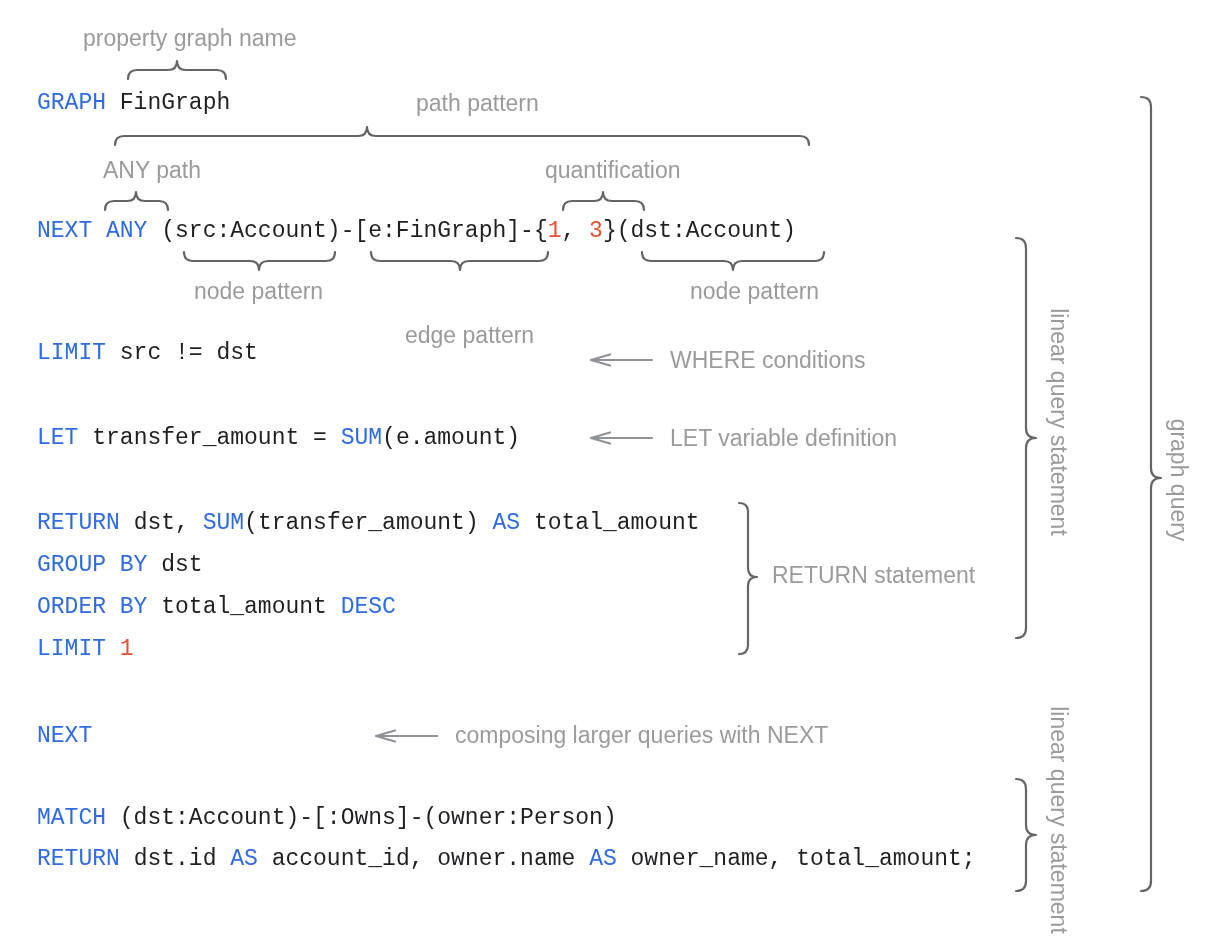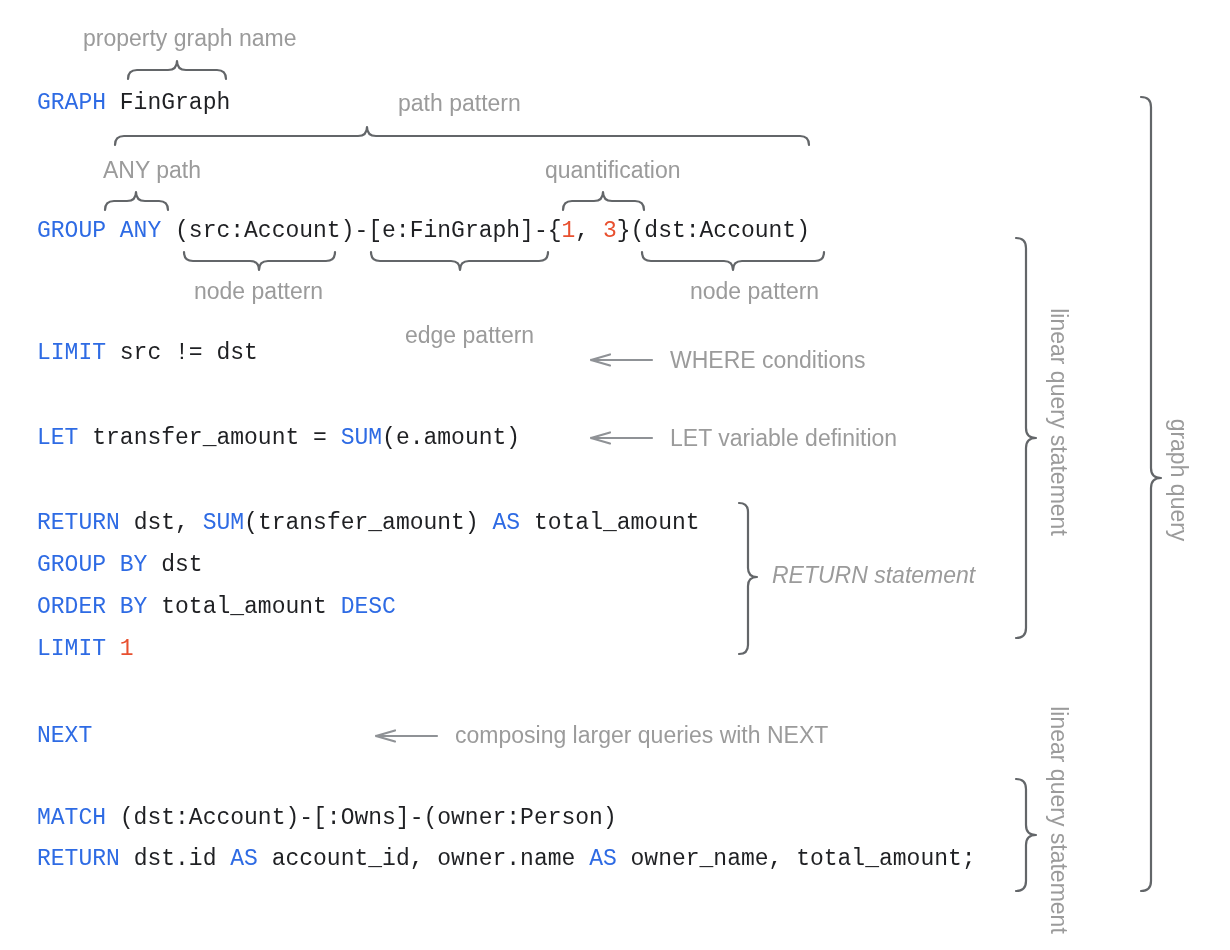--- a/index.html
+++ b/index.html
@@ -51,41 +51,41 @@
     </g>
     <g fill="none" stroke="#8f9296" stroke-width="2.2" stroke-linecap="round" stroke-linejoin="round">
       <path d="M652,360 L591,360 M591,360 L610,354.5 M591,360 L610,365.5"></path>
       <path d="M652,438 L591,438 M591,438 L610,432.5 M591,438 L610,443.5"></path>
       <path d="M437,736 L376,736 M376,736 L395,730.5 M376,736 L395,741.5"></path>
     </g>
   </svg>
 
   <div id="code-layer">
       <div class="code-line" style="top: 92px;"><span class="seg-kw">GRAPH</span><span class="seg-pl"> FinGraph</span></div>
-      <div class="code-line" style="top: 220px;"><span class="seg-kw">GROUP ANY</span><span class="seg-pl"> (src:Account)-[e:FinGraph]-{</span><span class="seg-num">1</span><span class="seg-pl">, </span><span class="seg-num">3</span><span class="seg-pl">}(dst:Account)</span></div>
+      <div class="code-line" style="top: 220px;"><span class="seg-kw">NEXT ANY</span><span class="seg-pl"> (src:Account)-[e:FinGraph]-{</span><span class="seg-num">1</span><span class="seg-pl">, </span><span class="seg-num">3</span><span class="seg-pl">}(dst:Account)</span></div>
       <div class="code-line" style="top: 342px;"><span class="seg-kw">LIMIT</span><span class="seg-pl"> src != dst</span></div>
       <div class="code-line" style="top: 427px;"><span class="seg-kw">LET</span><span class="seg-pl"> transfer_amount = </span><span class="seg-kw">SUM</span><span class="seg-pl">(e.amount)</span></div>
       <div class="code-line" style="top: 512px;"><span class="seg-kw">RETURN</span><span class="seg-pl"> dst, </span><span class="seg-kw">SUM</span><span class="seg-pl">(transfer_amount) </span><span class="seg-kw">AS</span><span class="seg-pl"> total_amount</span></div>
       <div class="code-line" style="top: 554px; text-align: center;"><span class="seg-kw">GROUP BY</span><span class="seg-pl"> dst</span></div>
       <div class="code-line" style="top: 596px;"><span class="seg-kw">ORDER BY</span><span class="seg-pl"> total_amount </span><span class="seg-kw">DESC</span></div>
       <div class="code-line" style="top: 638px; text-align: center;"><span class="seg-kw">LIMIT</span><span class="seg-pl"> </span><span class="seg-num">1</span></div>
       <div class="code-line" style="top: 725px;"><span class="seg-kw">NEXT</span></div>
       <div class="code-line" style="top: 807px;"><span class="seg-kw">MATCH</span><span class="seg-pl"> (dst:Account)-[:Owns]-(owner:Person)</span></div>
       <div class="code-line" style="top: 848px;"><span class="seg-kw">RETURN</span><span class="seg-pl"> dst.id </span><span class="seg-kw">AS</span><span class="seg-pl"> account_id, owner.name </span><span class="seg-kw">AS</span><span class="seg-pl"> owner_name, total_amount;</span></div>
     </div>
   <div id="label-layer">
       <div class="note" style="left: 83px; top: 27px;">property graph name</div>
-      <div class="note" style="left: 398px; top: 92px;">path pattern</div>
+      <div class="note" style="left: 416px; top: 92px;">path pattern</div>
       <div class="note" style="left: 103px; top: 159px;">ANY path</div>
       <div class="note" style="left: 545px; top: 159px;">quantification</div>
       <div class="note" style="left: 194px; top: 280px;">node pattern</div>
       <div class="note" style="left: 405px; top: 280px; margin-top: 44px;">edge pattern</div>
       <div class="note" style="left: 690px; top: 280px;">node pattern</div>
       <div class="note" style="left: 670px; top: 349px;">WHERE conditions</div>
       <div class="note" style="left: 670px; top: 427px;">LET variable definition</div>
-      <div class="note" style="left: 772px; top: 564px; font-style: italic;">RETURN statement</div>
+      <div class="note" style="left: 772px; top: 564px;">RETURN statement</div>
       <div class="note" style="left: 455px; top: 724px;">composing larger queries with NEXT</div>
       <div class="note rot" style="left: 1058px; top: 422px;">linear query statement</div>
       <div class="note rot" style="left: 1058px; top: 820px;">linear query statement</div>
       <div class="note rot" style="left: 1178px; top: 480px;">graph query</div>
     </div>
 
 </div>
 
 </body></html>

